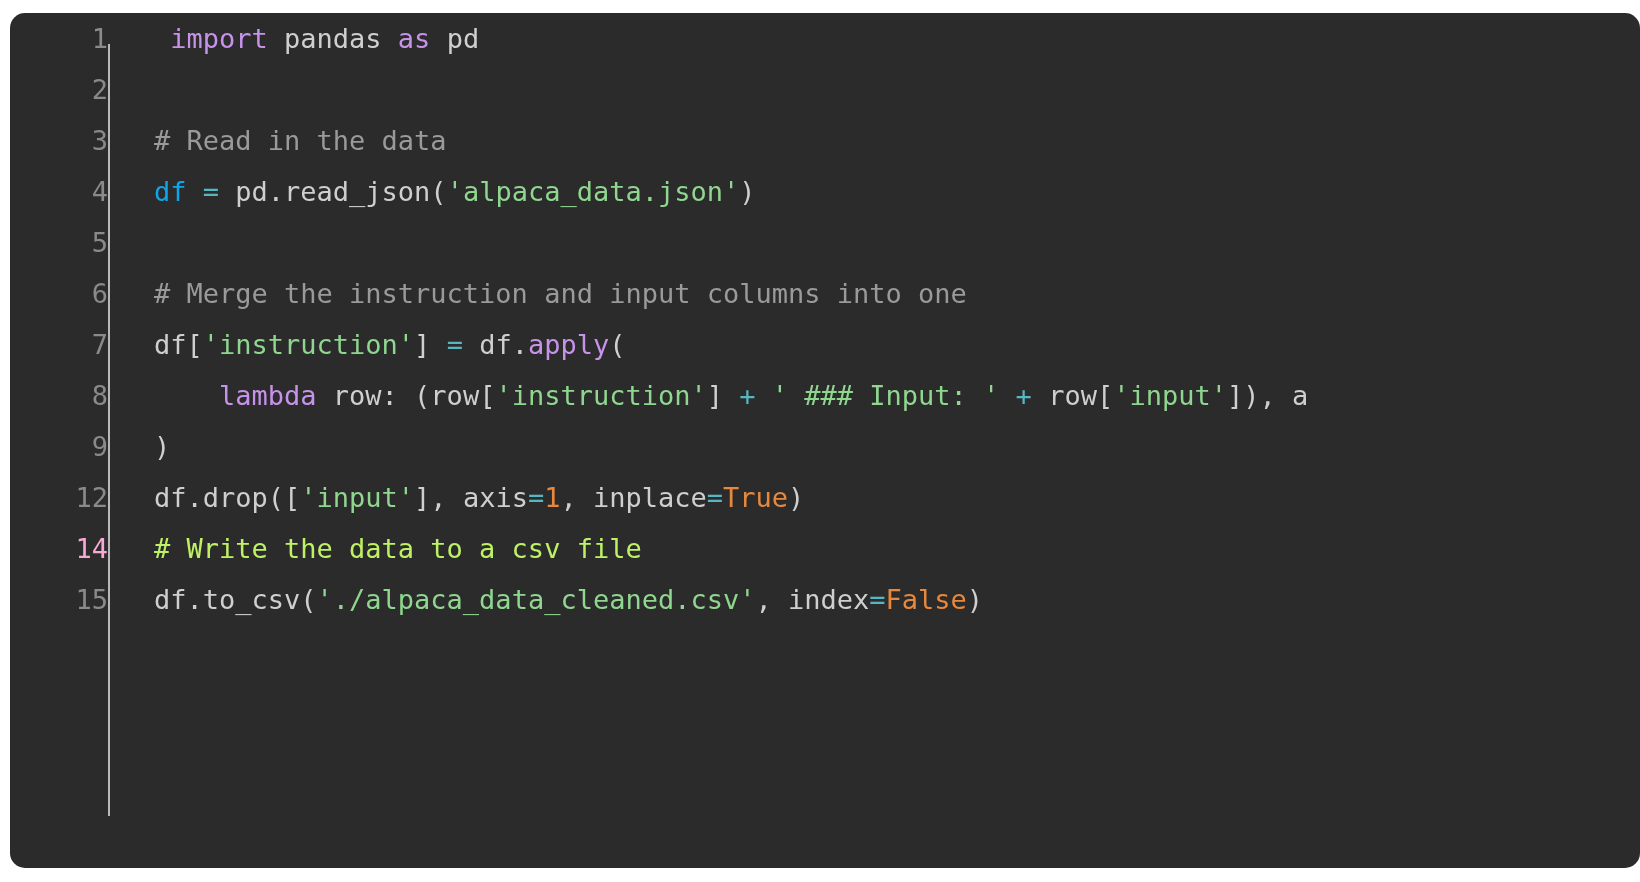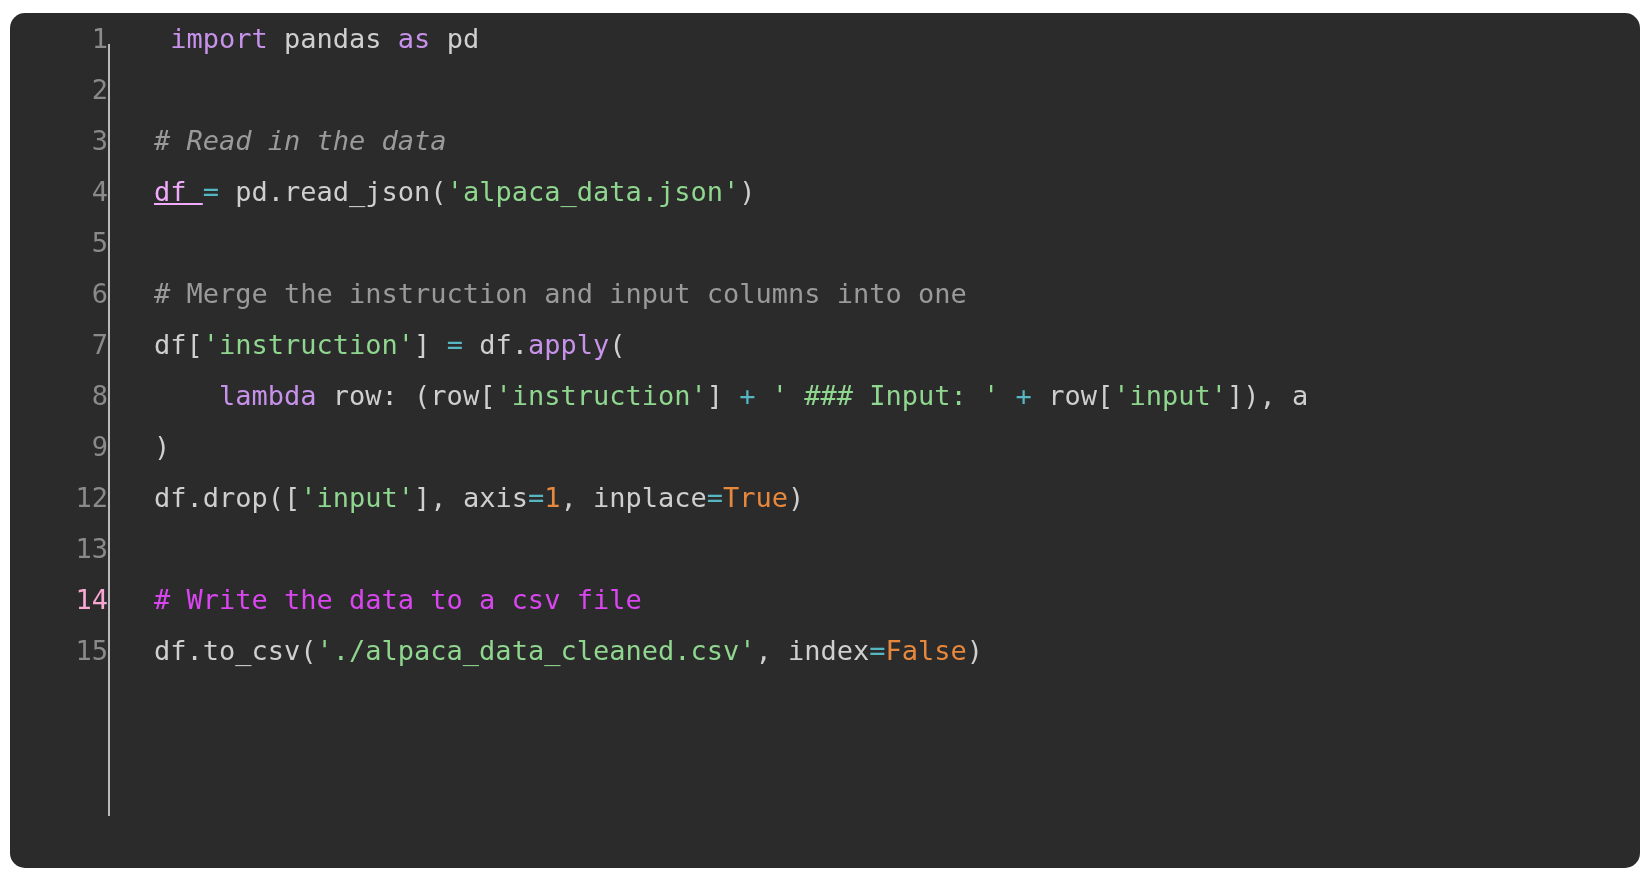--- a/index.html
+++ b/index.html
@@ -99,25 +99,25 @@
           <tr>
             <td class="gutter" style="color: rgb(138, 138, 138);">1</td>
             <td class="codecell"><span class="tok-txt" style="color: rgb(207, 207, 207);"> </span><span class="tok-kw" style="color: rgb(199, 146, 234);">import</span><span class="tok-txt" style="color: rgb(207, 207, 207);"> pandas </span><span class="tok-kw" style="color: rgb(199, 146, 234);">as</span><span class="tok-txt" style="color: rgb(207, 207, 207);"> pd</span></td>
           </tr>
           <tr>
             <td class="gutter" style="color: rgb(138, 138, 138);">2</td>
             <td class="codecell">&nbsp;</td>
           </tr>
           <tr>
             <td class="gutter" style="color: rgb(138, 138, 138);">3</td>
-            <td class="codecell"><span class="tok-cmt" style="color: rgb(154, 154, 154); font-style: italic;"># Read in the data</span></td>
+            <td class="codecell"><span class="tok-cmt" style="color: rgb(154, 154, 154);"># Read in the data</span></td>
           </tr>
           <tr>
             <td class="gutter" style="color: rgb(138, 138, 138);">4</td>
-            <td class="codecell"><span class="tok-txt" style="color: #f0abfc; text-decoration: underline;">df </span><span class="tok-op" style="color: rgb(86, 182, 194);">=</span><span class="tok-txt" style="color: rgb(207, 207, 207);"> pd.read_json(</span><span class="tok-str" style="color: rgb(143, 214, 143);">'alpaca_data.json'</span><span class="tok-txt" style="color: rgb(207, 207, 207);">)</span></td>
+            <td class="codecell"><span class="tok-txt" style="color: #0ea5e9;">df </span><span class="tok-op" style="color: rgb(86, 182, 194);">=</span><span class="tok-txt" style="color: rgb(207, 207, 207);"> pd.read_json(</span><span class="tok-str" style="color: rgb(143, 214, 143);">'alpaca_data.json'</span><span class="tok-txt" style="color: rgb(207, 207, 207);">)</span></td>
           </tr>
           <tr>
             <td class="gutter" style="color: rgb(138, 138, 138);">5</td>
             <td class="codecell">&nbsp;</td>
           </tr>
           <tr>
             <td class="gutter" style="color: rgb(138, 138, 138);">6</td>
             <td class="codecell"><span class="tok-cmt" style="color: rgb(154, 154, 154);"># Merge the instruction and input columns into one</span></td>
           </tr>
           <tr>
@@ -130,26 +130,22 @@
           </tr>
           <tr>
             <td class="gutter" style="color: rgb(138, 138, 138);">9</td>
             <td class="codecell"><span class="tok-txt" style="color: rgb(207, 207, 207);">)</span></td>
           </tr>
           <tr>
             <td class="gutter" style="color: rgb(138, 138, 138);">12</td>
             <td class="codecell"><span class="tok-txt" style="color: rgb(207, 207, 207);">df.drop([</span><span class="tok-str" style="color: rgb(143, 214, 143);">'input'</span><span class="tok-txt" style="color: rgb(207, 207, 207);">], axis</span><span class="tok-op" style="color: rgb(86, 182, 194);">=</span><span class="tok-num" style="color: rgb(232, 136, 60);">1</span><span class="tok-txt" style="color: rgb(207, 207, 207);">, inplace</span><span class="tok-op" style="color: rgb(86, 182, 194);">=</span><span class="tok-lit" style="color: rgb(232, 136, 60);">True</span><span class="tok-txt" style="color: rgb(207, 207, 207);">)</span></td>
           </tr>
           <tr>
-            <td class="gutter" style="color: rgb(138, 138, 138);">13</td>
-            <td class="codecell">&nbsp;</td>
-          </tr>
-          <tr>
             <td class="gutter" style="color: #f9a8d4;">14</td>
-            <td class="codecell"><span class="tok-cmt" style="color: #d946ef;"># Write the data to a csv file</span></td>
+            <td class="codecell"><span class="tok-cmt" style="color: #bef264;"># Write the data to a csv file</span></td>
           </tr>
           <tr>
             <td class="gutter" style="color: rgb(138, 138, 138);">15</td>
             <td class="codecell"><span class="tok-txt" style="color: rgb(207, 207, 207);">df.to_csv(</span><span class="tok-str" style="color: rgb(143, 214, 143);">'./alpaca_data_cleaned.csv'</span><span class="tok-txt" style="color: rgb(207, 207, 207);">, index</span><span class="tok-op" style="color: rgb(86, 182, 194);">=</span><span class="tok-lit" style="color: rgb(232, 136, 60);">False</span><span class="tok-txt" style="color: rgb(207, 207, 207);">)</span></td>
           </tr>
         </tbody>
     </table>
   </div>
 </div>
 

